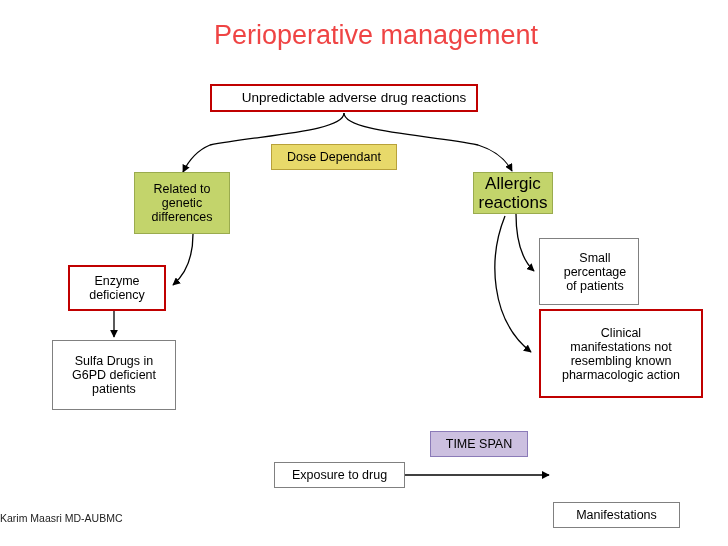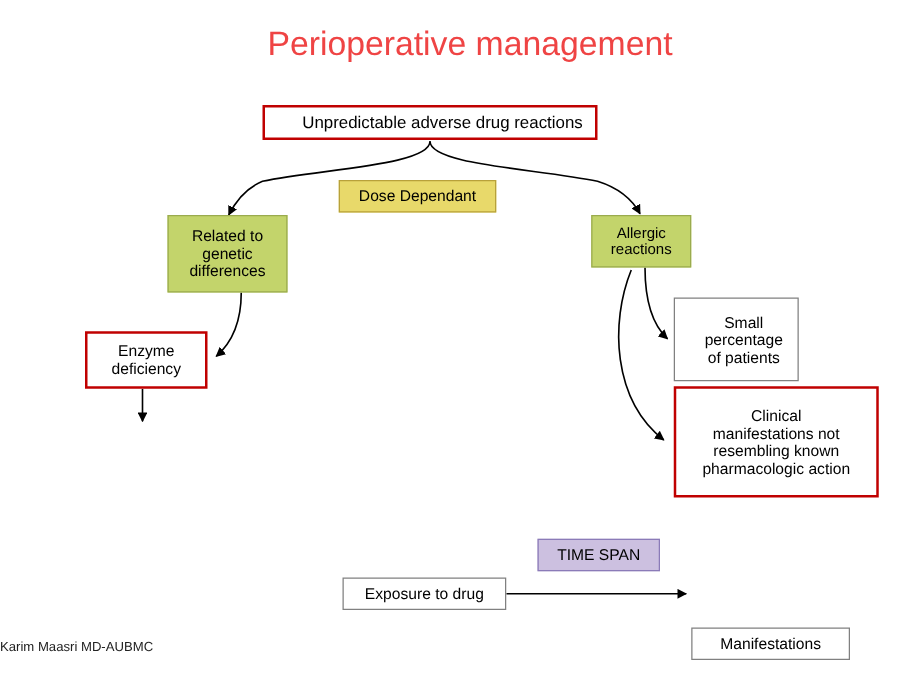--- a/index.html
+++ b/index.html
@@ -72,21 +72,21 @@
   .n-genetic {
     left: 134px; top: 172px; width: 96px; height: 62px;
     border: 1px solid #9aab4e;
     background: #c3d46b;
     font-size: 12.5px;
   }
   .n-allergic {
     left: 473px; top: 172px; width: 80px; height: 42px;
     border: 1px solid #9aab4e;
     background: #c3d46b;
-    font-size: 12px;
+    font-size: 17px;
   }
   .n-enzyme {
     left: 68px; top: 265px; width: 98px; height: 46px;
     border: 2px solid #c00000;
     background: #ffffff;
     font-size: 12.5px;
   }
   .n-sulfa {
     left: 52px; top: 340px; width: 124px; height: 70px;
     border: 1px solid #808080;
@@ -157,20 +157,23 @@
 
   <div class="node n-unpred">Unpredictable adverse drug reactions</div>
   <div class="node n-dose">Dose Dependant</div>
   <div class="node n-genetic">Related to
 genetic
 differences</div>
   <div class="node n-allergic">Allergic
 reactions</div>
   <div class="node n-enzyme">Enzyme
 deficiency</div>
+  <div class="node n-sulfa">Sulfa Drugs in
+G6PD deficient
+patients</div>
   <div class="node n-small">Small
 percentage
 of patients</div>
   <div class="node n-clinical">Clinical
 manifestations not
 resembling known
 pharmacologic action</div>
   <div class="node n-timespan">TIME SPAN</div>
   <div class="node n-exposure">Exposure to drug</div>
   <div class="node n-manifest">Manifestations</div>

